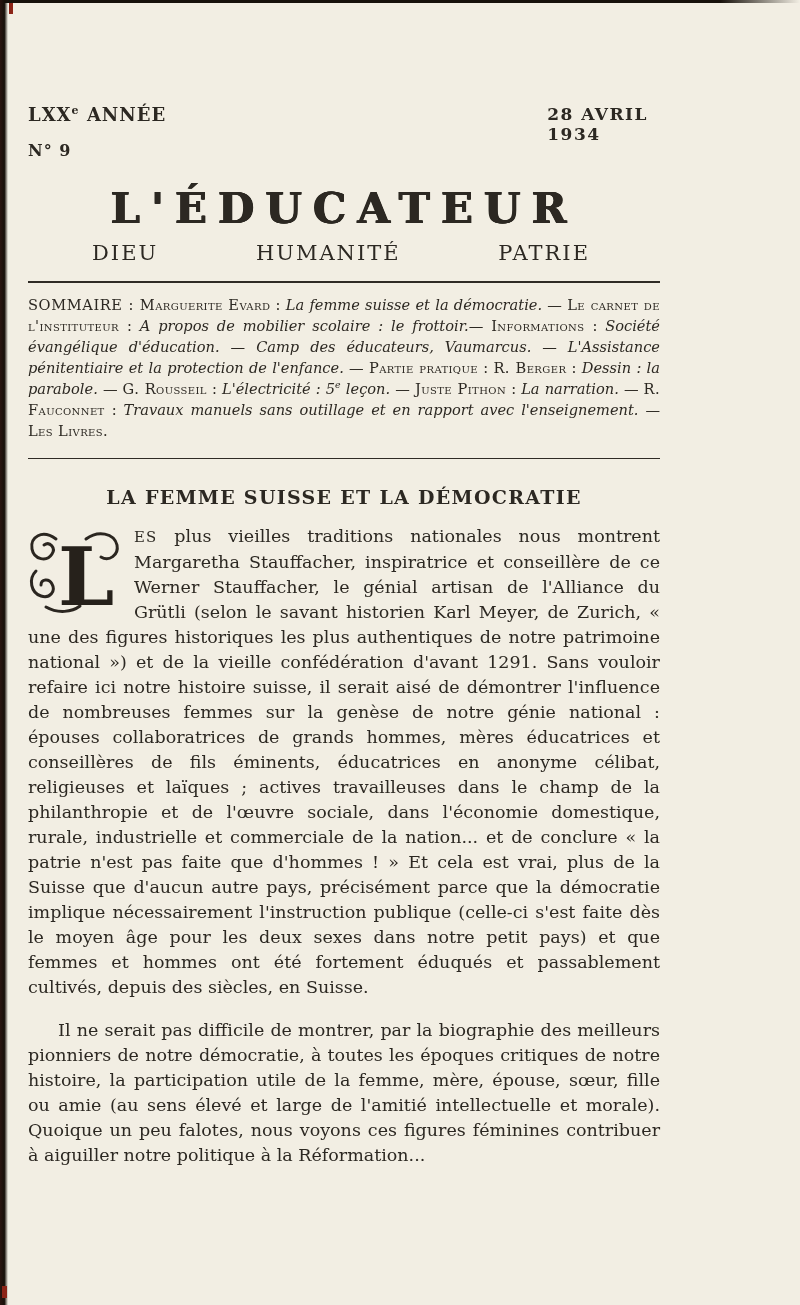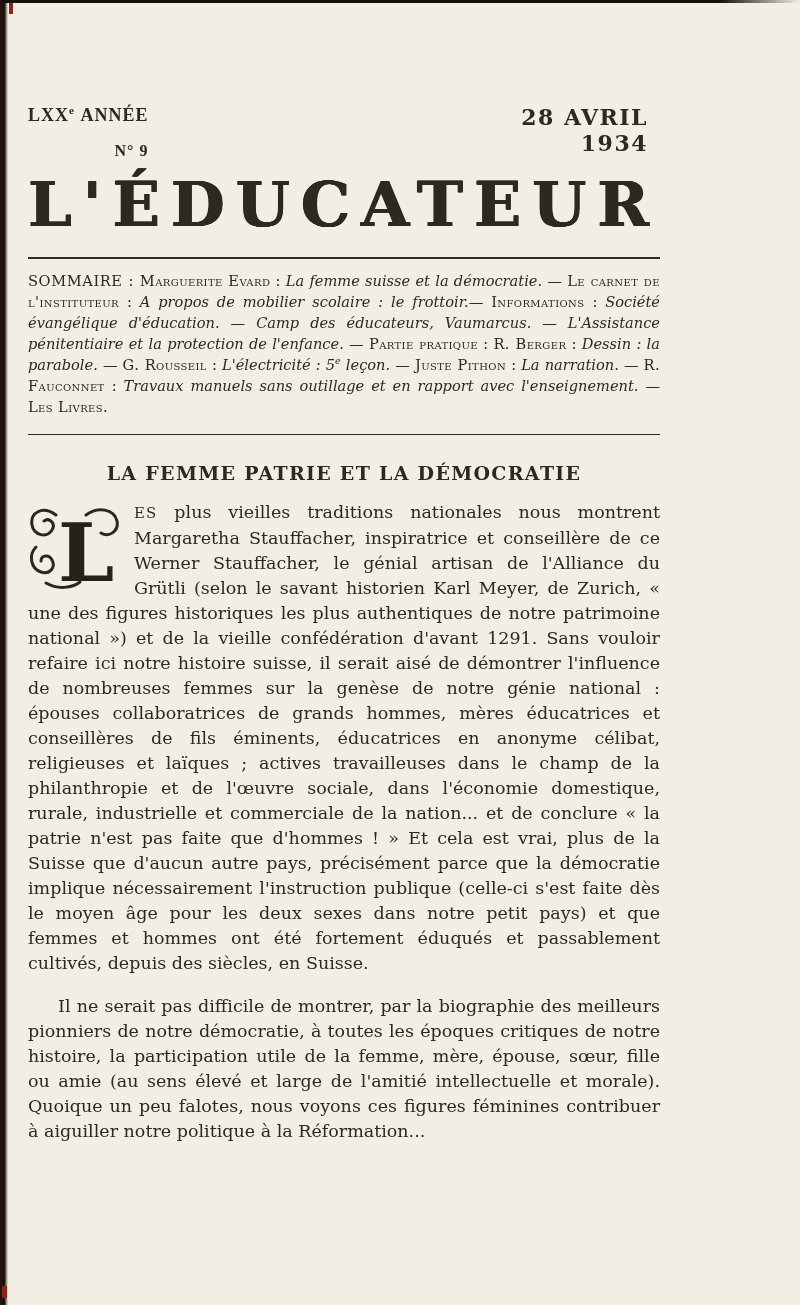--- a/index.html
+++ b/index.html
@@ -15,27 +15,27 @@
   .edge-left{position:absolute;top:0;left:0;width:8px;height:1305px;
     background:linear-gradient(90deg,#2a1510 0%,#171009 55%,rgba(23,16,9,0) 100%);}
   .tick{position:absolute;background:#8c2417;}
   .tick-top{left:9px;top:3px;width:4px;height:11px;}
   .tick-bottom{left:2px;top:1286px;width:5px;height:12px;}
 
   .content{position:relative;padding-left:28px;width:632px;}
 
   
   .mast-row{display:flex;justify-content:space-between;align-items:flex-start;padding-top:104px;}
-  .mast-left{text-align:right;font-weight:bold;font-size:18px;letter-spacing:1px;font-family:Liberation Serif, serif;}
+  .mast-left{text-align:left;font-weight:bold;font-size:18px;letter-spacing:1px;}
   .mast-left .sup{font-size:11px;}
   .issue{font-size:16px;font-weight:bold;margin-top:16px;letter-spacing:1px;}
-  .mast-right{text-align:right;font-weight:bold;font-size:22px;letter-spacing:1.5px;margin-right:12px;}
+  .mast-right{text-align:left;font-weight:bold;font-size:17px;letter-spacing:1.5px;margin-right:12px;}
   .mast-right div{line-height:1.2;}
   .journal-title{
-    margin:8px 0 0;text-align:center;font-size:62px;font-weight:bold;
+    margin:24px 0 0;text-align:center;font-size:42px;font-weight:bold;
     letter-spacing:11px;white-space:nowrap;
     text-shadow:0.6px 0 0 currentColor,-0.6px 0 0 currentColor,0 0.4px 0 currentColor;
   }
   .motto{display:flex;justify-content:space-between;padding:0 70px 0 64px;
     margin-top:8px;font-size:21px;letter-spacing:2px;}
 
   .rule{border:none;border-top:2px solid #2f2b25;margin:16px 0 0;width:100%;}
   .rule-2{border-top-width:1.5px;margin-top:13px;}
 
   
@@ -70,30 +70,35 @@
         <div class="mast-left">
           <div class="annee"><span>LXX</span><sup class="sup">e</sup>&nbsp;<span>ANNÉE</span></div>
           <div class="issue">N° 9</div>
         </div>
         <div class="mast-right">
           <div>28 AVRIL</div>
           <div>1934</div>
         </div>
       </div>
       <h1 class="journal-title">L'ÉDUCATEUR</h1>
+      <div class="motto">
+        <span>DIEU</span>
+        <span>HUMANITÉ</span>
+        <span>PATRIE</span>
+      </div>
     </header>
 
     <hr class="rule rule-1">
 
     <p class="sommaire"><span class="seg-caps">SOMMAIRE : </span><span class="seg-sc">Marguerite Evard</span><span class="seg-plain"> : </span><span class="seg-it">La femme suisse et la démocratie.</span><span class="seg-plain"> — </span><span class="seg-sc">Le carnet de l'instituteur</span><span class="seg-plain"> : </span><span class="seg-it">A propos de mobilier scolaire : le frottoir.—</span><span class="seg-plain"> </span><span class="seg-sc">Informations</span><span class="seg-plain"> : </span><span class="seg-it">Société évangélique d'éducation. — Camp des éducateurs, Vaumarcus. — L'Assistance pénitentiaire et la protection de l'enfance.</span><span class="seg-plain"> — </span><span class="seg-sc">Partie pratique</span><span class="seg-plain"> : </span><span class="seg-sc">R. Berger</span><span class="seg-plain"> : </span><span class="seg-it">Dessin : la parabole.</span><span class="seg-plain"> — </span><span class="seg-sc">G. Rousseil</span><span class="seg-plain"> : </span><span class="seg-it">L'électricité : 5</span><span class="seg-it-sup">e</span><span class="seg-it"> leçon.</span><span class="seg-plain"> — </span><span class="seg-sc">Juste Pithon</span><span class="seg-plain"> : </span><span class="seg-it">La narration.</span><span class="seg-plain"> — </span><span class="seg-sc">R. Fauconnet</span><span class="seg-plain"> : </span><span class="seg-it">Travaux manuels sans outillage et en rapport avec l'enseignement.</span><span class="seg-plain"> — </span><span class="seg-sc">Les Livres.</span></p>
 
     <hr class="rule rule-2">
 
     <article>
-      <h2 class="article-title">LA FEMME PATRIE ET LA DÉMOCRATIE</h2>
+      <h2 class="article-title">LA FEMME SUISSE ET LA DÉMOCRATIE</h2>
 
       <p class="body-p first">
         <span class="dropcap">
           <svg viewBox="0 0 96 88" width="96" height="88">
             <g fill="none" stroke="#2b2620" stroke-width="3" stroke-linecap="round">
               <path d="M28,12 C14,2 2,10 4,22 C6,33 19,35 24,27 C28,21 22,14 16,18"></path>
               <path d="M8,44 C0,52 3,66 13,69 C22,72 28,64 24,57 C21,51 13,52 13,58"></path>
               <path d="M58,12 C70,3 86,6 89,18 C91,28 81,35 73,30"></path>
               <path d="M18,80 C30,87 44,85 52,79"></path>
             </g>

